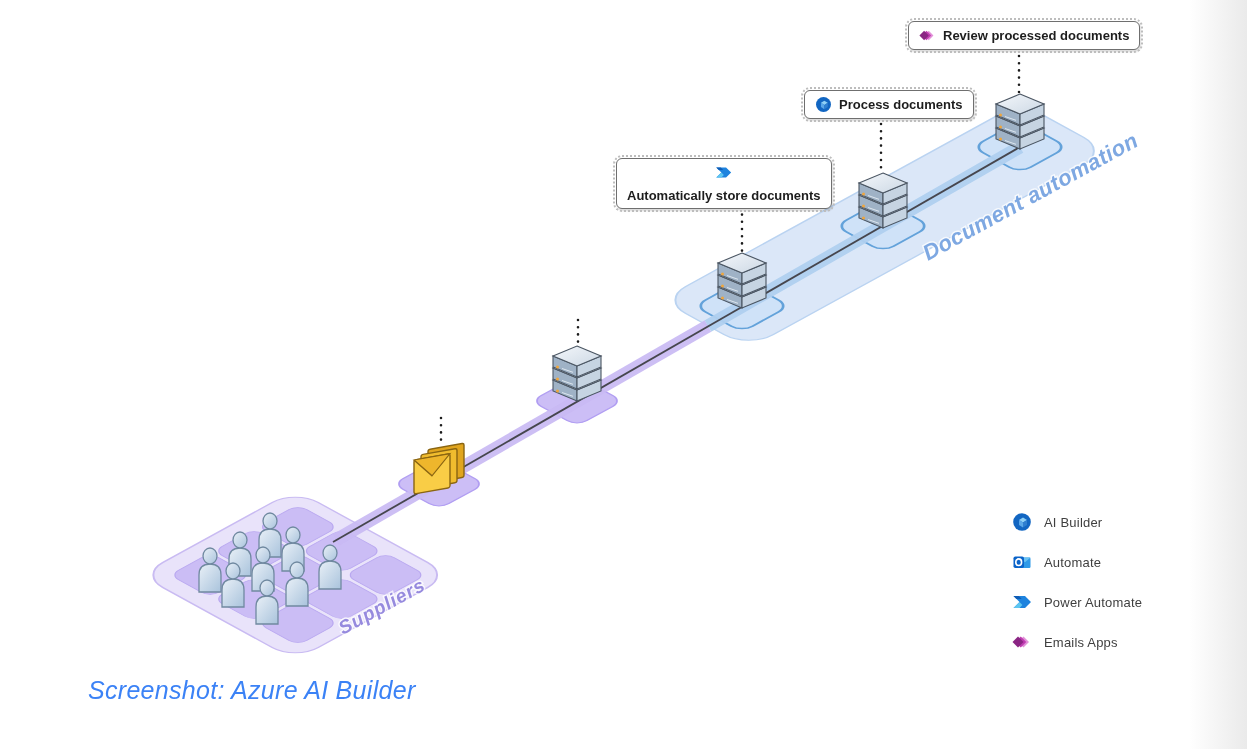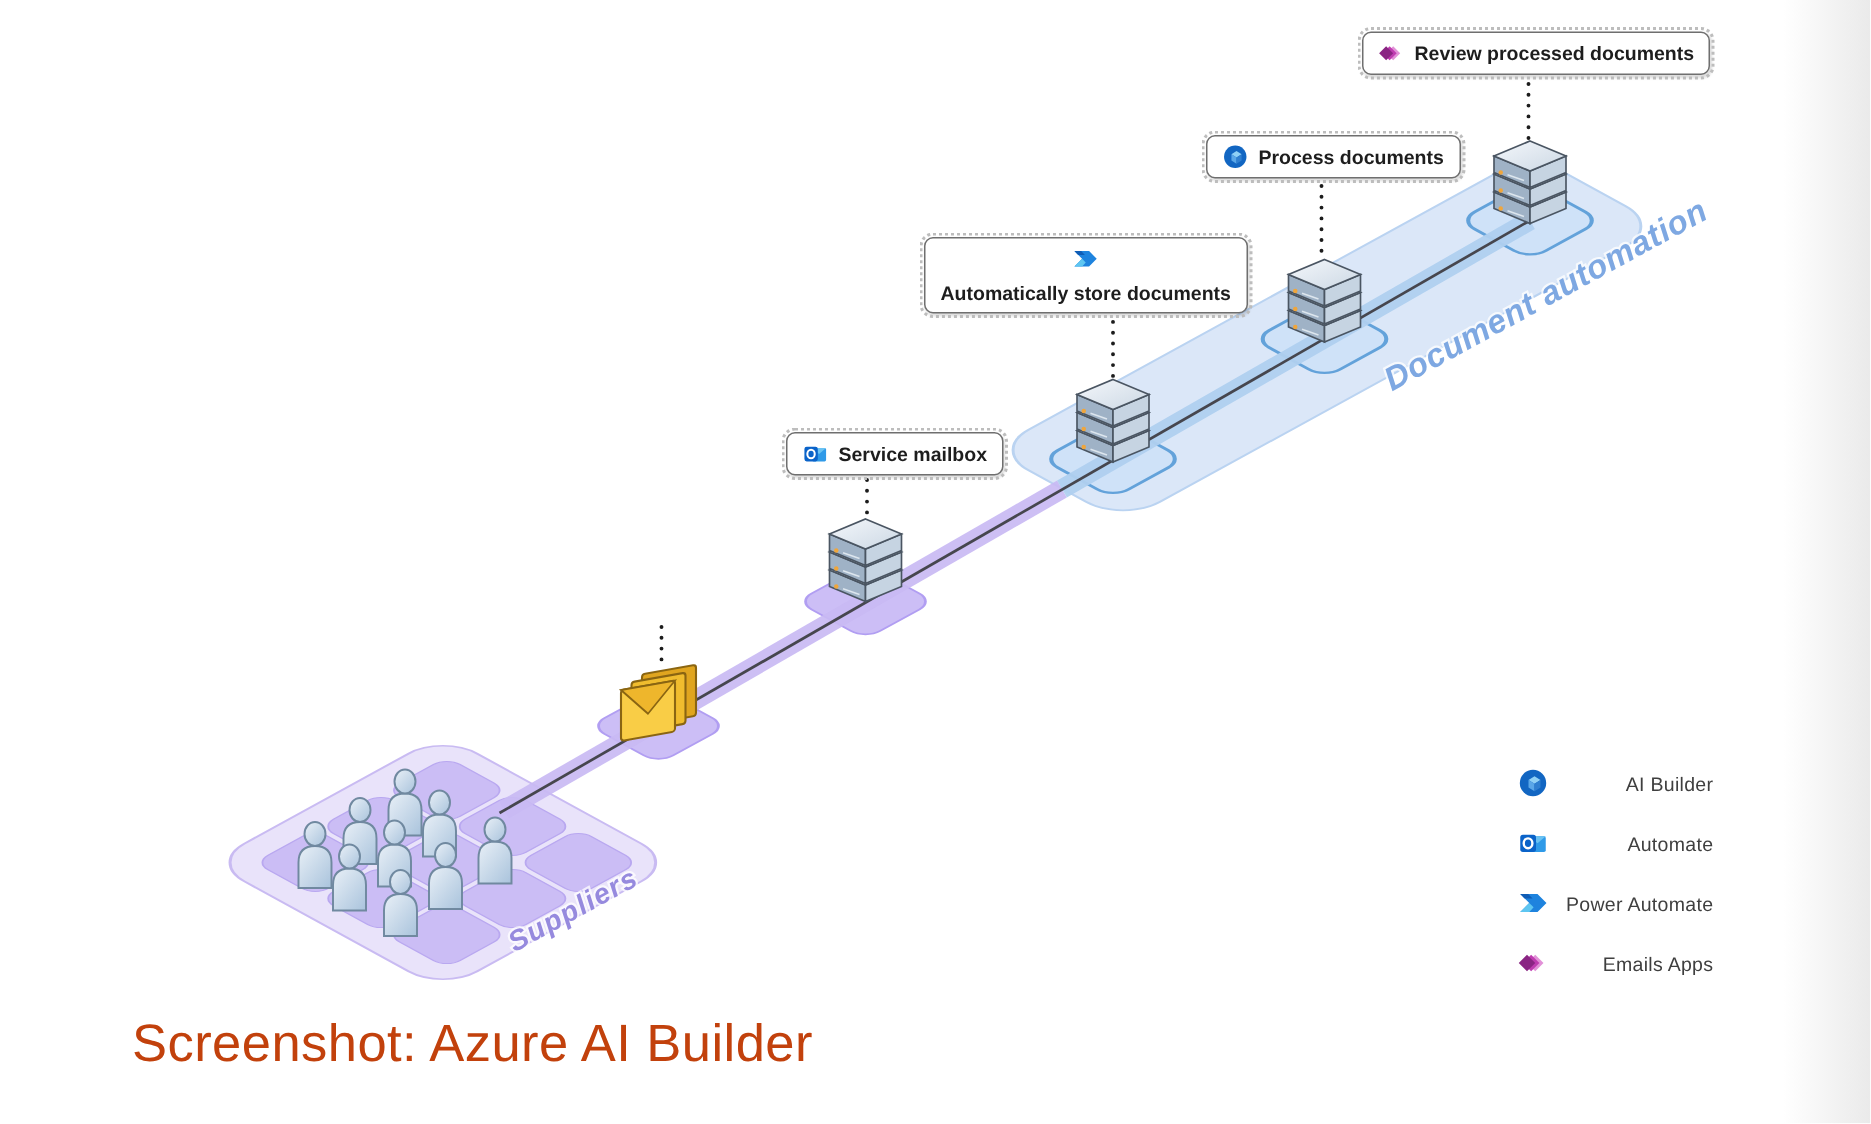--- a/index.html
+++ b/index.html
@@ -17,27 +17,27 @@
     font-size:13px;font-weight:bold;color:#1d1d1d;white-space:nowrap;
   }
   .callout .c-icon{width:17px;height:17px;flex:0 0 auto;}
   #callout-review{left:908px;top:21px;}
   #callout-process{left:804px;top:90px;}
   #callout-store{left:616px;top:158px;flex-direction:column;}
   #callout-mailbox{left:524px;top:288px;}
   #callout-emails{left:365px;top:388px;}
   
   #legend{position:absolute;left:1012px;top:512px;display:flex;flex-direction:column;}
-  .legend-row{display:flex;align-items:center;gap:12px;height:20px;margin-bottom:20px;justify-content:space-between;}
+  .legend-row{display:flex;align-items:center;gap:12px;height:20px;margin-bottom:20px;}
   .legend-row .l-icon{width:20px;height:20px;flex:0 0 auto;}
   .legend-row .l-label{font-size:13px;color:#3f3f3f;letter-spacing:.2px;}
   
   #caption{
-    position:absolute;left:88px;top:676px;font-size:35px;
-    color:#c2410c;letter-spacing:.3px;
+    position:absolute;left:88px;top:676px;font-size:25px;font-style:italic;
+    color:#3b82f6;letter-spacing:.3px;
   }
   
   #edge-shade{
     position:absolute;right:0;top:0;width:58px;height:749px;pointer-events:none;
     background:linear-gradient(to right, rgba(230,230,230,0), #eaeaea);
   }
 </style>
 </head>
 <body>
 
@@ -176,26 +176,20 @@
         <use href="#icon-ai-builder" width="17" height="17"></use>
       </svg>
     <span>Process documents</span>
   </div>
   <div class="callout" id="callout-store">
     <svg class="c-icon">
         <use href="#icon-power-automate" width="17" height="17"></use>
       </svg>
     <span>Automatically store documents</span>
   </div>
-  <div class="callout" id="callout-mailbox">
-    <svg class="c-icon">
-        <use href="#icon-outlook" width="17" height="17"></use>
-      </svg>
-    <span>Service mailbox</span>
-  </div>
 
   <div id="legend">
     <div class="legend-row">
       <svg class="l-icon">
           <use href="#icon-ai-builder" width="20" height="20"></use>
         </svg>
       <span class="l-label">AI Builder</span>
     </div>
     <div class="legend-row">
       <svg class="l-icon">

